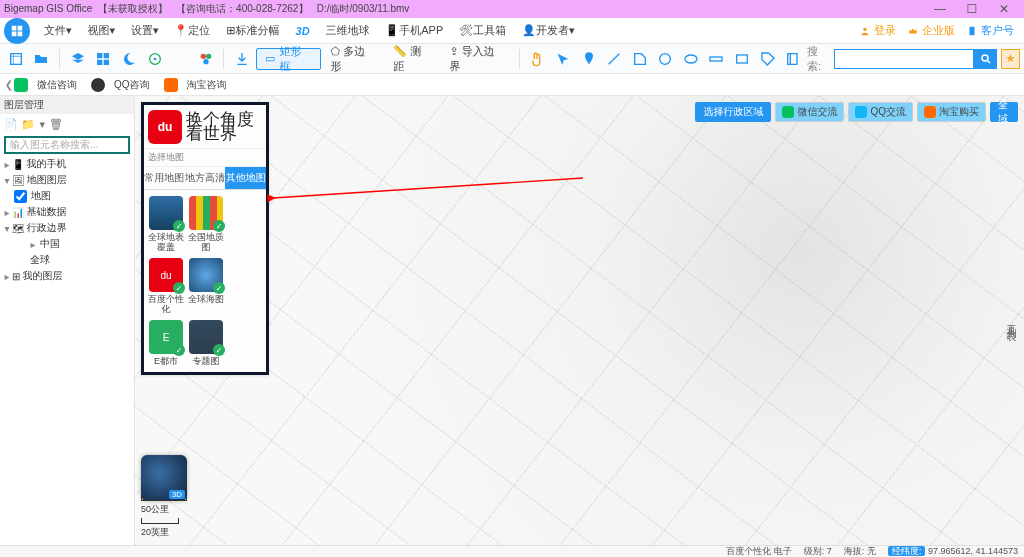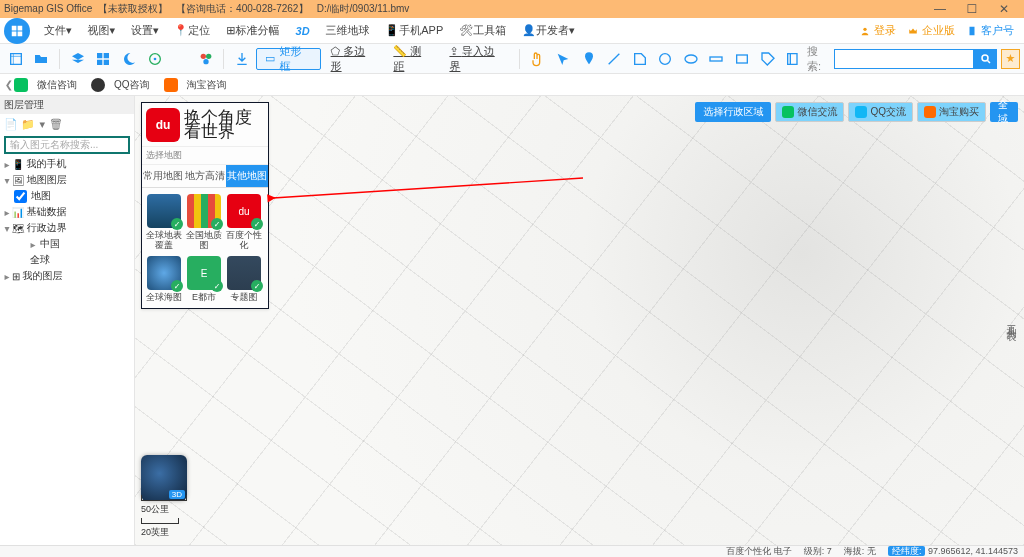--- a/index.html
+++ b/index.html
@@ -1,40 +1,40 @@
 <!DOCTYPE html>
 <html><head>
 <meta charset="utf-8">
 <style>
 * { margin: 0; padding: 0; box-sizing: border-box; font-family: "Microsoft YaHei", Arial, sans-serif; }
 body { width: 1024px; height: 557px; overflow: hidden; background: #fff; font-size: 11px; }
 
 
-.titlebar { height: 18px; background: #fdba74; display: flex; align-items: center; padding: 0 4px; color: #444; font-size: 10px; }
+.titlebar { height: 18px; background: #f0abfc; display: flex; align-items: center; padding: 0 4px; color: #444; font-size: 10px; }
 .titlebar .title { flex: 1; }
 .titlebar span.win-ico { width: 32px; text-align: center; font-size: 12px; color: #555; cursor: pointer; }
 
 
 .menubar { height: 26px; background: #fff; display: flex; align-items: center; border-bottom: 1px solid #e5e5e5; padding: 0 4px; }
 .menuicon { width: 26px; height: 26px; border-radius: 50%; background: #2495f1; display: flex; justify-content: center; align-items: center; margin-right: 6px; }
 .menuicon svg { fill: #fff; width: 14px; height: 14px; }
 .menubar .mitem { padding: 0 8px; height: 100%; display: flex; align-items: center; color: #444; cursor: pointer; white-space: nowrap; }
 .menubar .right-m { margin-left: auto; display: flex; align-items: center; }
 .menubar .right-m .rbtn { display: flex; align-items: center; color: #f39c12; padding: 0 6px; cursor: pointer; }
 .menubar .right-m .rbtn.blue { color: #2495f1; }
 .menubar .right-m .rbtn svg { width: 12px; height: 12px; margin-right: 2px; }
 .menubar .right-m .rbtn .ico-box { width:12px;height:12px;display:flex;margin-right:2px; }
 
 
 .toolbar { height: 30px; background: #f9fbfd; display: flex; align-items: center; padding: 0 4px; border-bottom: 1px solid #e5e5e5; gap: 2px; }
 .tbtn { width: 24px; height: 24px; display: flex; justify-content: center; align-items: center; border-radius: 2px; cursor: pointer; }
 .tbtn svg { width: 16px; height: 16px; fill: #2495f1; }
 .sep { width: 1px; height: 20px; background: #e0e0e0; margin: 0 4px; }
 .toolbar .pill { height: 22px; padding: 0 8px; display: flex; align-items: center; border: 1px solid #2495f1; color: #2495f1; border-radius: 2px; cursor: pointer; background: #eaf4fe; }
-.toolbar .text-btn { padding: 0 8px; color: #444; cursor: pointer; text-decoration: underline; }
+.toolbar .text-btn { padding: 0 8px; color: #444; cursor: pointer; }
 .search-box { margin-left: auto; display: flex; align-items: center; }
 .search-box .lbl { color: #888; margin-right: 4px; }
 .search-box input { width: 140px; height: 20px; border: 1px solid #2495f1; padding: 0 4px; outline: none; }
 .search-box .go { width: 24px; height: 20px; background: #2495f1; display: flex; justify-content: center; align-items: center; color: #fff; }
 .search-box .star { width: 20px; height: 20px; border: 1px solid #f5a623; background: #fdebd0; display: flex; justify-content: center; align-items: center; color: #f5a623; margin-left: 4px; }
 
 
 .chatline { height: 22px; background: #fff; display: flex; align-items: center; padding: 0 4px; border-bottom: 1px solid #e5e5e5; font-size: 10px; }
 .chatline .chip { display: flex; align-items: center; gap: 9px; margin-right: 14px; cursor: pointer; color:#444;}
 .chatline .ico-sq { width: 14px; height: 14px; border-radius: 3px; display: inline-block; }
@@ -58,21 +58,21 @@
 .map .basemap { position:absolute; inset:0; background:
    radial-gradient(circle at 75% 35%, #e3e3e1 0, #f3f3f1 30%, #f8f8f6 70%);
 }
 .map .roads { position:absolute; inset:0; pointer-events:none;
    background-image:
      repeating-linear-gradient( 37deg, rgba(160,160,160,0.22) 0 1px, transparent 1px 55px),
      repeating-linear-gradient(-52deg, rgba(160,160,160,0.22) 0 1px, transparent 1px 73px);
 }
 
 
-.selpanel { position: absolute; left: 6px; top: 6px; width: 128px; background: #fdfdfd; border:1px solid #0f172a; box-shadow: 0 1px 3px rgba(0,0,0,0.1); }
+.selpanel { position: absolute; left: 6px; top: 6px; width: 128px; background: #fdfdfd; border:3px solid #0f172a; box-shadow: 0 1px 3px rgba(0,0,0,0.1); }
 .selpanel .sp-head { height: 44px; display: flex; align-items: center; gap:4px; padding:4px; border-bottom:1px solid #eee;}
 .selpanel .sp-head .logo { width:34px;height:34px;border-radius:6px;background:#e60012;display:flex;align-items:center;justify-content:center;color:#fff;font-weight:bold;font-size:12px; }
 .selpanel .sp-head .slogan { font-size:17px; line-height:14px; color:#222; font-family: "KaiTi","STKaiti",serif;}
 .selpanel .sp-tabs { display:flex; border-bottom:1px solid #ddd; font-size:10px;}
 .selpanel .sp-tabs .t { flex:1; text-align:center; padding:4px 0; cursor:pointer; color:#555;}
 .selpanel .sp-tabs .t.act { background:#2495f1; color:#fff;}
 .selpanel .sp-body { padding:6px 4px; display:flex; flex-wrap:wrap; gap:6px 4px; }
 .mapcard { width:36px; text-align:center; cursor:pointer; }
 .mapcard .th { width:34px; height:34px; border-radius:4px; position:relative; margin:0 auto 2px auto; display:flex; align-items:center; justify-content:center; color:#fff; font-size:10px;}
 .mapcard .badge { position:absolute; right:-2px; bottom:-2px; width:12px;height:12px; border-radius:50%; background:#27ae60; color:#fff; font-size:8px; display:flex; align-items:center; justify-content:center;}

